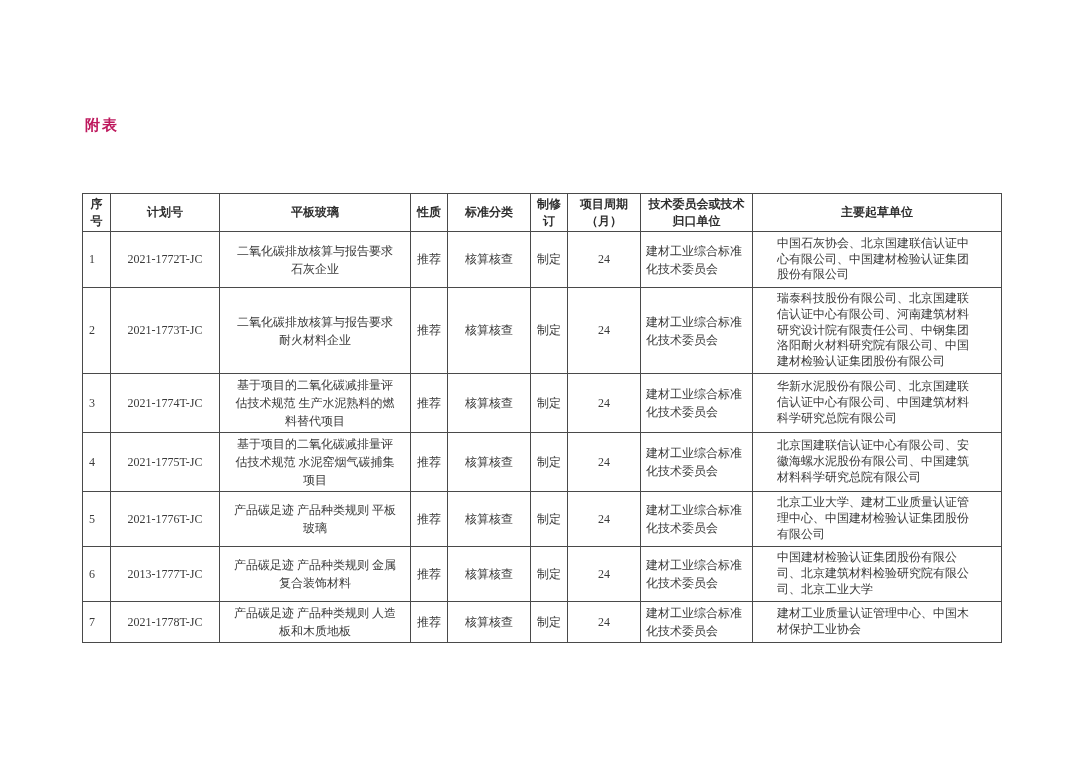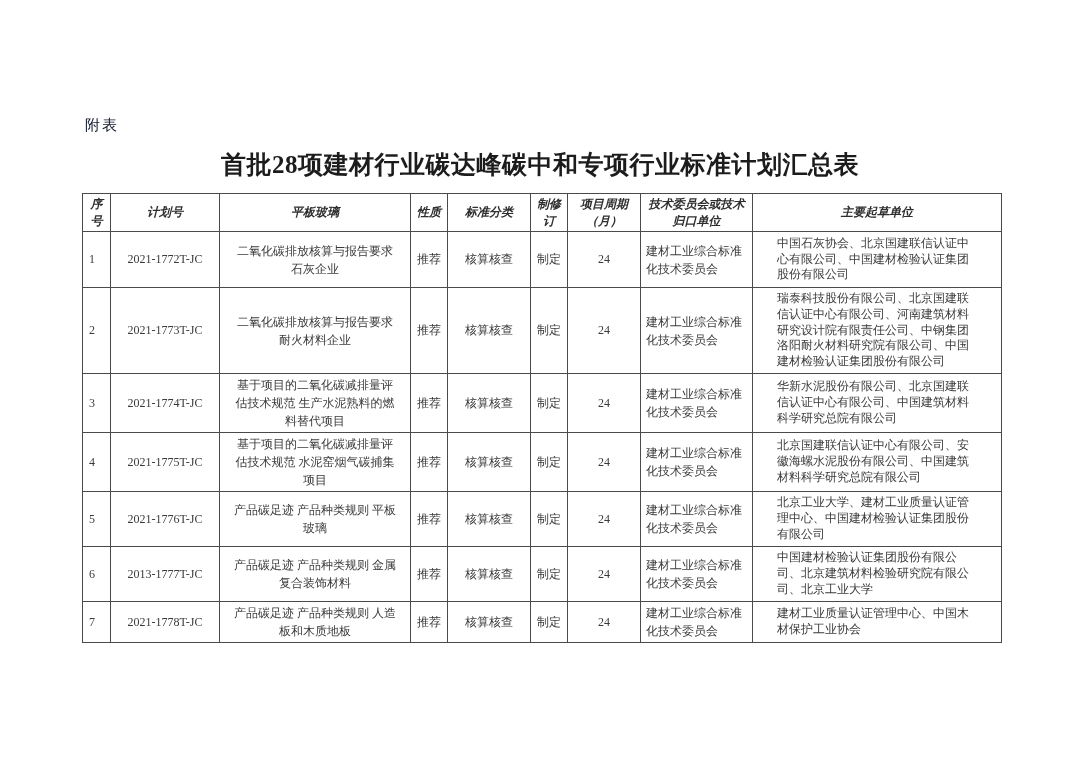--- a/index.html
+++ b/index.html
@@ -9,22 +9,22 @@
     background:#ffffff;
     font-family:"Liberation Serif","DejaVu Serif",serif;
     color:#3a3a3a;
     overflow:hidden;
     margin:0 auto;
   }
   .annotation{
     position:absolute;
     left:85px;top:116px;
     font-size:15px;
-    font-weight:normal;
-    color:#0f172a;
+    font-weight:bold;
+    color:#be185d;
     letter-spacing:2px;
   }
   .title{
     position:absolute;
     left:0;top:148px;
     width:1080px;
     margin:0;
     text-align:center;
     font-size:25px;
     font-weight:bold;
@@ -46,41 +46,40 @@
     vertical-align:middle;
     overflow:hidden;
   }
   table.std th{
     font-weight:bold;
     text-align:center;
     color:#2e2e2e;
     line-height:1.35;
     padding:2px 2px;
   }
-  thead tr{height:38px;font-style:italic;}
+  thead tr{height:38px;}
   tbody tr:nth-child(1){height:56px;}
   tbody tr:nth-child(2){height:85px;}
   tbody tr:nth-child(3){height:55px;}
   tbody tr:nth-child(4){height:55px;}
   tbody tr:nth-child(5){height:55px;}
   tbody tr:nth-child(6){height:55px;}
   tbody tr:nth-child(7){height:31px;}
   tbody td{text-align:center;line-height:1.4;}
   tbody td.col0{text-align:left;padding-left:6px;}
   tbody td.col2{padding:2px 12px;line-height:1.5;}
   tbody td.col7{text-align:left;padding:2px 5px;line-height:1.5;}
   tbody td.col8{text-align:left;padding:3px 24px;line-height:1.32;}
 </style>
 </head>
 <body>
 
 <div class="page">
   <div class="annotation">附表</div>
 
-  <h1 class="title">首批28项建材行业碳达峰碳中和专项行业标准计划汇总表</h1>
 
   <table class="std">
     <colgroup>
       <col style="width:28px">
       <col style="width:109px">
       <col style="width:191px">
       <col style="width:37px">
       <col style="width:83px">
       <col style="width:37px">
       <col style="width:73px">

